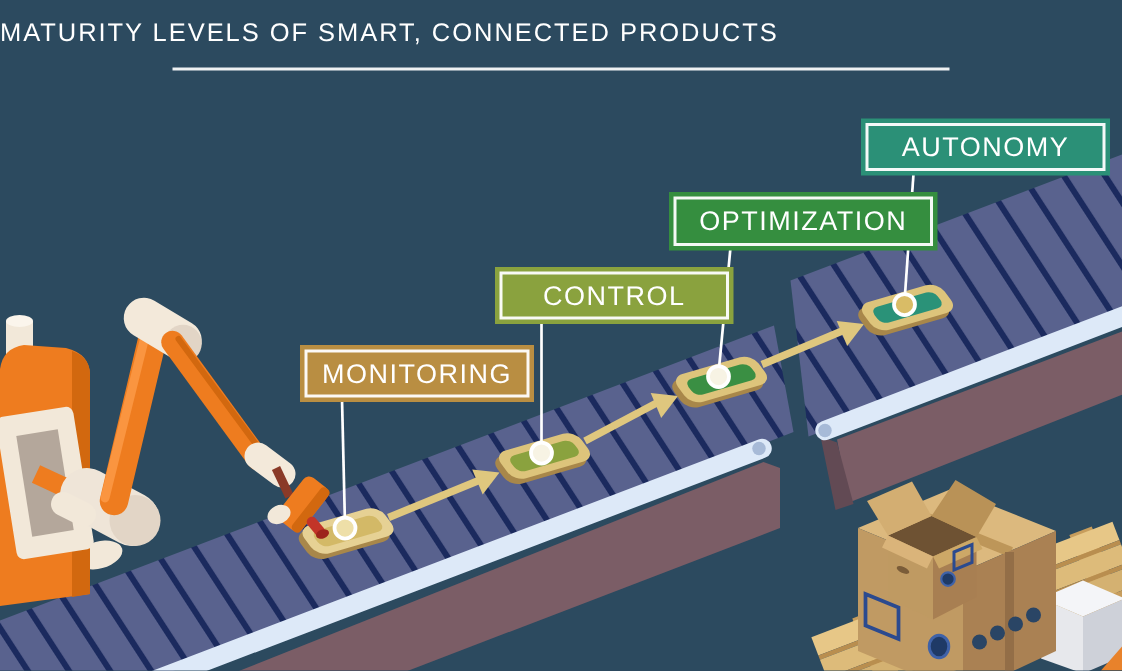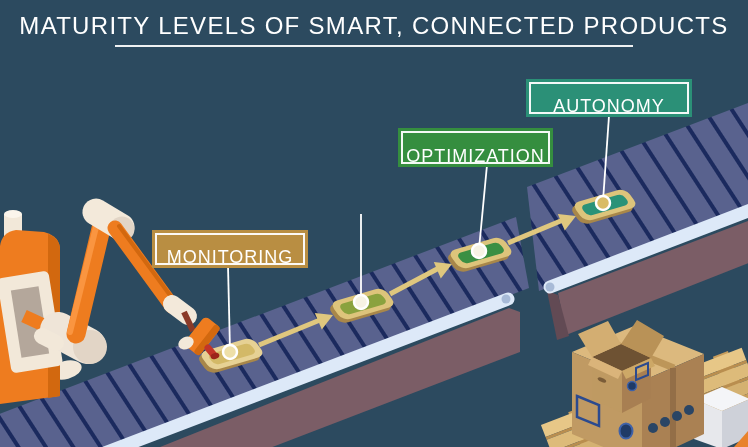--- a/index.html
+++ b/index.html
@@ -4,38 +4,38 @@
 <style>
   html,body{margin:0;padding:0;}
   body{
     width:748px;height:447px;position:relative;overflow:hidden;
     background:#2c4a5f;
     font-family:"Liberation Sans", sans-serif;
   }
   .canvas{position:absolute;inset:0;}
   svg.scene{position:absolute;left:0;top:0;}
   .title{
-    position:absolute;top:12px;left:0;right:0;text-align:center;
-    color:#ffffff;font-size:24px;letter-spacing:1.3px;font-weight:400;
+    position:absolute;top:12px;left:0;right:0;
+    color:#ffffff;font-size:17px;letter-spacing:1.3px;font-weight:400;
   }
   .title-underline{
     position:absolute;left:115px;top:45px;width:518px;height:2px;
     background:rgba(255,255,255,.92);
   }
   .stage-label{
-    position:absolute;display:flex;align-items:flex-end;justify-content:center;
-    color:#fff;font-size:18px;letter-spacing:1px;
+    position:absolute;display:flex;align-items:center;justify-content:center;
+    color:#fff;font-size:18px;letter-spacing:1px;margin-left:48px;
   }
   .stage-label::before{
     content:"";position:absolute;inset:3px;border:2px solid rgba(255,255,255,.95);
     pointer-events:none;
   }
   .stage-monitoring  {left:152px;top:230px;width:156px;height:38px;background:#b98e42;}
   .stage-control     {left:282px;top:178px;width:159px;height:38px;background:#8aa23e;}
-  .stage-optimization{left:398px;top:128px;width:155px;height:39px;background:#358e3f;}
+  .stage-optimization{left:398px;top:128px;width:179px;height:39px;background:#358e3f;}
   .stage-autonomy    {left:526px;top:79px; width:166px;height:38px;background:#2b9077;}
 </style>
 </head>
 <body>
 
 <div class="canvas">
 
 <svg class="scene" width="748" height="447" viewBox="0 0 748 447" aria-hidden="true">
   <defs>
     <pattern id="slats" width="23" height="23" patternUnits="userSpaceOnUse" patternTransform="rotate(-33)">
@@ -206,20 +206,23 @@
 
   <polygon points="734,447 748,431 748,447" fill="#e8822b"></polygon>
 </svg>
 
 <div class="title">MATURITY LEVELS OF SMART, CONNECTED PRODUCTS</div>
 <div class="title-underline"></div>
 
 <div class="stage-label stage-monitoring">
   <span>MONITORING</span>
 </div>
+<div class="stage-label stage-control">
+  <span>CONTROL</span>
+</div>
 <div class="stage-label stage-optimization">
   <span>OPTIMIZATION</span>
 </div>
 <div class="stage-label stage-autonomy">
   <span>AUTONOMY</span>
 </div>
 
 </div>
 
 </body></html>

